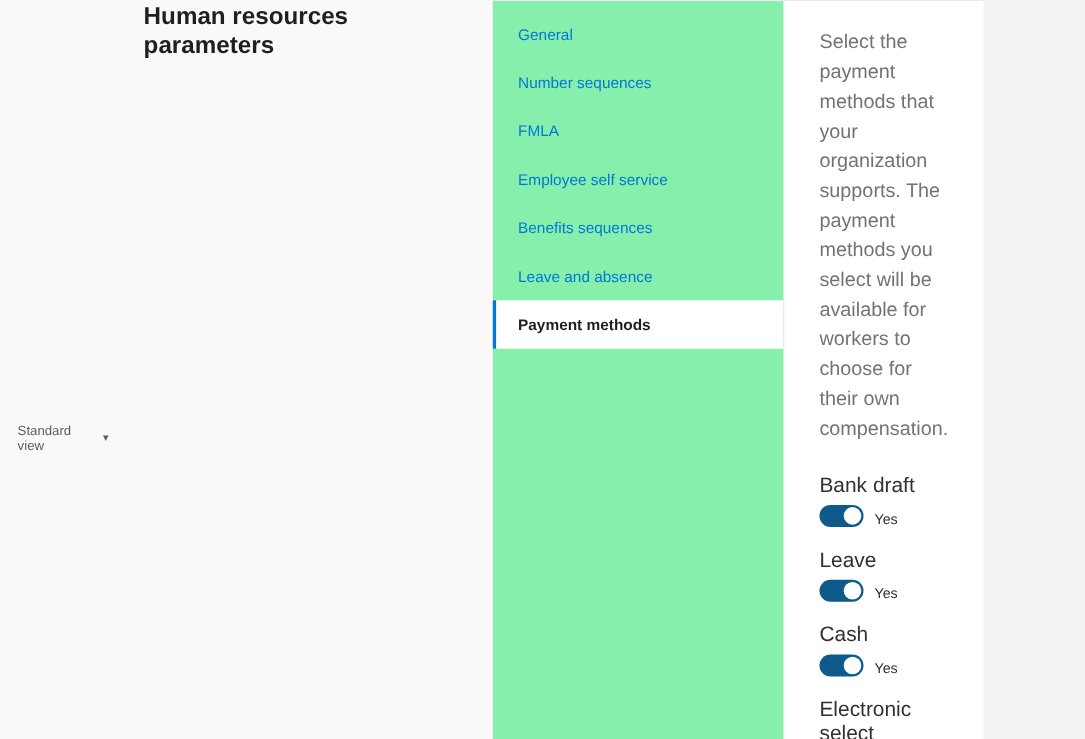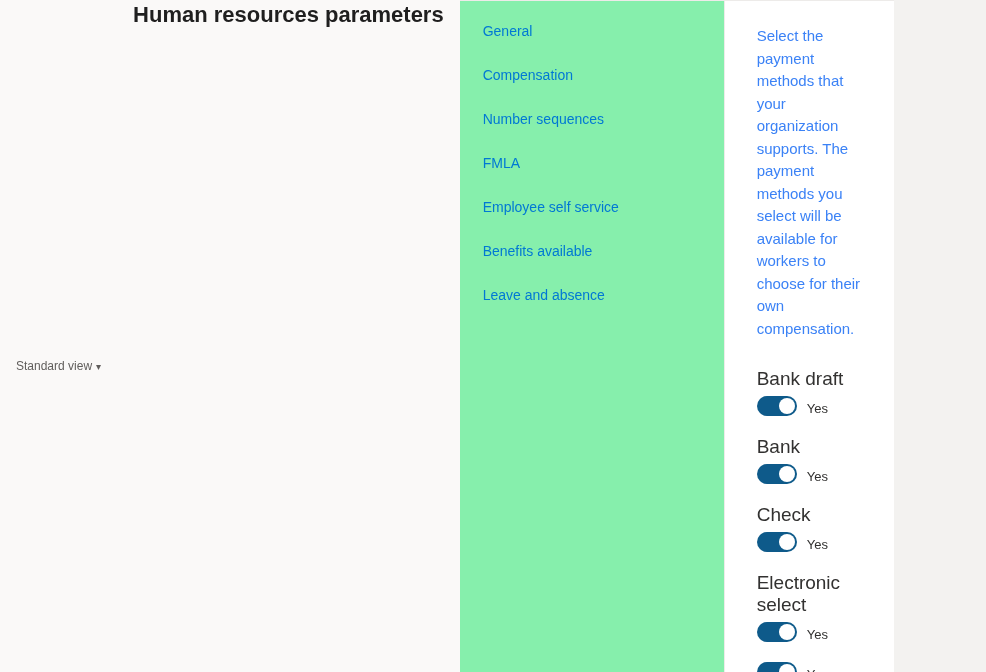--- a/index.html
+++ b/index.html
@@ -64,22 +64,22 @@
       color: #0078d4;
       font-weight: 400;
       border-left: 3px solid transparent;
     }
     .main-content {
       flex: 1;
       padding: 24px 32px;
       background: #fff;
     }
     .description {
-      font-size: 15px;
-      color: #3b82f6;
+      font-size: 18px;
+      color: #737373;
       max-width: 680px;
       line-height: 1.5;
       margin-bottom: 28px;
     }
     .payment-item {
       margin-bottom: 20px;
     }
     .payment-label {
       font-size: 19px;
       color: #323130;
@@ -129,55 +129,55 @@
   <div class="top-bar">
     <span style="cursor:pointer;">Standard view</span>
     <span class="chevron">▾</span>
   </div>
   <div class="page-title">Human resources parameters</div>
 
   <div class="content-area">
     <div class="sidebar">
 
     <div class="sidebar-item regular">General</div>
-        <div class="sidebar-item regular">Compensation</div>
         <div class="sidebar-item regular">Number sequences</div>
         <div class="sidebar-item regular">FMLA</div>
         <div class="sidebar-item regular">Employee self service</div>
-        <div class="sidebar-item regular">Benefits available</div>
+        <div class="sidebar-item regular">Benefits sequences</div>
         <div class="sidebar-item regular">Leave and absence</div>
+        <div class="sidebar-item active">Payment methods</div>
       </div>
     <div class="main-content">
       <div class="description">Select the payment methods that your organization supports. The payment methods you select will be available for workers to choose for their own compensation.</div>
       <div id="payment-list">
 
       <div class="payment-item">
             <div class="payment-label">Bank draft</div>
             <div class="toggle-row">
               <div class="toggle">
                 <div class="toggle-track on">
                   <div class="toggle-thumb"></div>
                 </div>
               </div>
               <span class="toggle-yes">Yes</span>
             </div>
           </div>
           <div class="payment-item">
-            <div class="payment-label">Bank</div>
-            <div class="toggle-row">
-              <div class="toggle">
-                <div class="toggle-track on">
-                  <div class="toggle-thumb"></div>
-                </div>
-              </div>
-              <span class="toggle-yes">Yes</span>
-            </div>
-          </div>
-          <div class="payment-item">
-            <div class="payment-label">Check</div>
+            <div class="payment-label">Leave</div>
+            <div class="toggle-row">
+              <div class="toggle">
+                <div class="toggle-track on">
+                  <div class="toggle-thumb"></div>
+                </div>
+              </div>
+              <span class="toggle-yes">Yes</span>
+            </div>
+          </div>
+          <div class="payment-item">
+            <div class="payment-label">Cash</div>
             <div class="toggle-row">
               <div class="toggle">
                 <div class="toggle-track on">
                   <div class="toggle-thumb"></div>
                 </div>
               </div>
               <span class="toggle-yes">Yes</span>
             </div>
           </div>
           <div class="payment-item">

